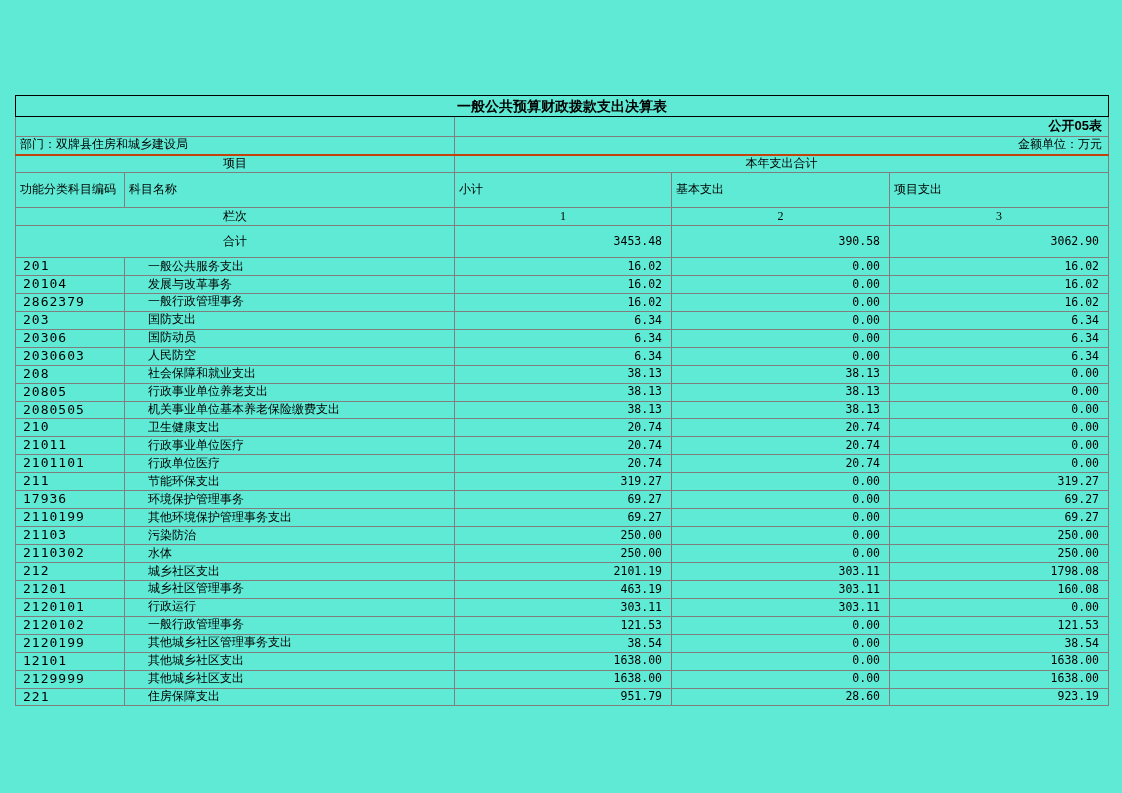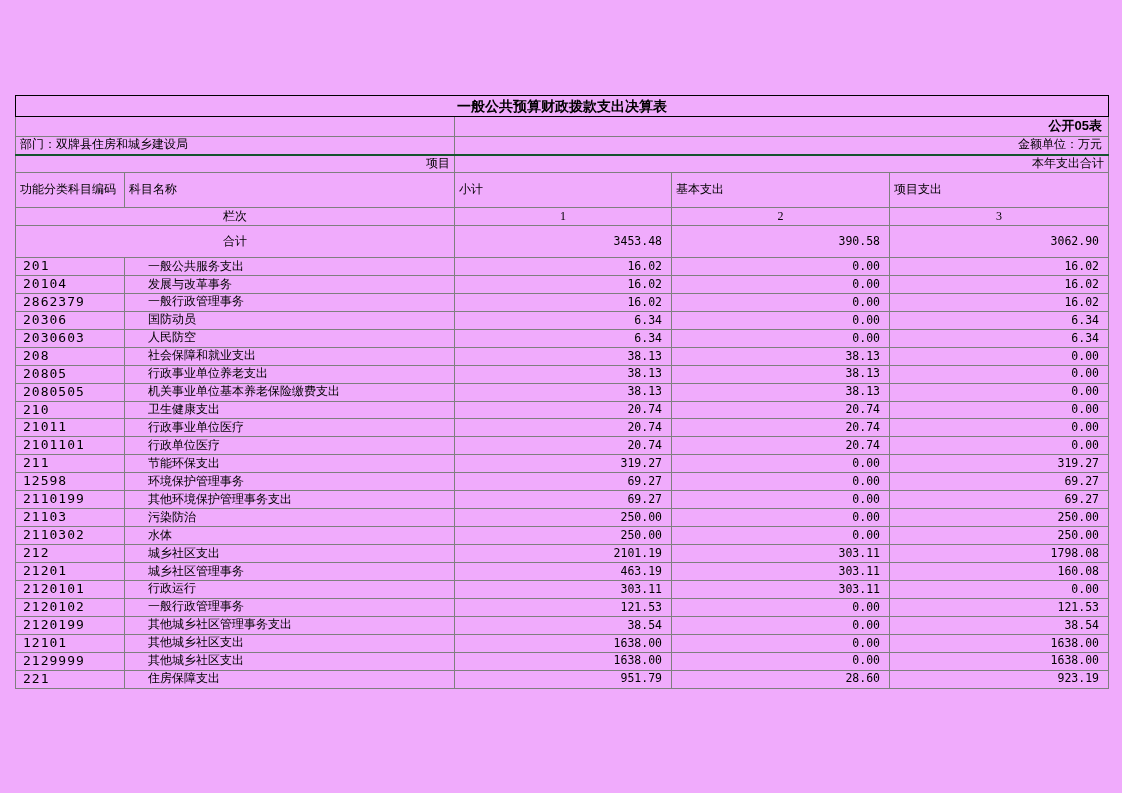--- a/index.html
+++ b/index.html
@@ -1,21 +1,21 @@
 <!DOCTYPE html>
 <html><head>
 <meta charset="utf-8">
 <style>
   * { margin: 0; padding: 0; box-sizing: border-box; }
   html, body { background: #fff; }
   .page {
     position: relative;
     width: 1122px;
     height: 793px;
-    background: #f0abfc;
+    background: #5eead4;
     font-family: "Liberation Serif", "DejaVu Serif", serif;
     color: #000;
     overflow: hidden;
   }
   table.sheet {
     position: absolute;
     left: 15px;
     top: 95px;
     width: 1093px;
     border-collapse: collapse;
@@ -42,23 +42,23 @@
     height: 21px;
   }
   tr.code-row td { height: 20px; border-top: 1px solid #000; }
   tr.code-row td.right-cell {
     text-align: right;
     font-family: "Liberation Sans", "DejaVu Sans", sans-serif;
     font-weight: bold;
     font-size: 13px;
     padding-right: 6px;
   }
-  tr.dept-row td { height: 18px; border-bottom: 2px solid #14532d; }
+  tr.dept-row td { height: 18px; border-bottom: 2px solid #c2410c; }
   tr.dept-row td.right-cell { text-align: right; padding-right: 6px; }
-  tr.group-row td { height: 18px; text-align: right; }
+  tr.group-row td { height: 18px; text-align: center; }
   tr.head-row th { height: 35px; text-align: left; white-space: normal; }
   tr.lanci-row td { height: 18px; text-align: center; }
   tr.total-row td { height: 32px; }
   td.center { text-align: center; }
   td.num {
     text-align: right;
     font-family: "DejaVu Sans Mono", "Liberation Mono", monospace;
     font-size: 11.5px;
     padding-right: 9px;
   }
@@ -137,20 +137,27 @@
     </tr>
 
     <tr>
       <td class="code">2862379</td>
       <td class="name">一般行政管理事务</td>
       <td class="num">16.02</td>
       <td class="num">0.00</td>
       <td class="num">16.02</td>
     </tr>
 
+    <tr>
+      <td class="code">203</td>
+      <td class="name">国防支出</td>
+      <td class="num">6.34</td>
+      <td class="num">0.00</td>
+      <td class="num">6.34</td>
+    </tr>
 
     <tr>
       <td class="code">20306</td>
       <td class="name">国防动员</td>
       <td class="num">6.34</td>
       <td class="num">0.00</td>
       <td class="num">6.34</td>
     </tr>
 
     <tr>
@@ -211,21 +218,21 @@
 
     <tr>
       <td class="code">211</td>
       <td class="name">节能环保支出</td>
       <td class="num">319.27</td>
       <td class="num">0.00</td>
       <td class="num">319.27</td>
     </tr>
 
     <tr>
-      <td class="code">12598</td>
+      <td class="code">17936</td>
       <td class="name">环境保护管理事务</td>
       <td class="num">69.27</td>
       <td class="num">0.00</td>
       <td class="num">69.27</td>
     </tr>
 
     <tr>
       <td class="code">2110199</td>
       <td class="name">其他环境保护管理事务支出</td>
       <td class="num">69.27</td>

